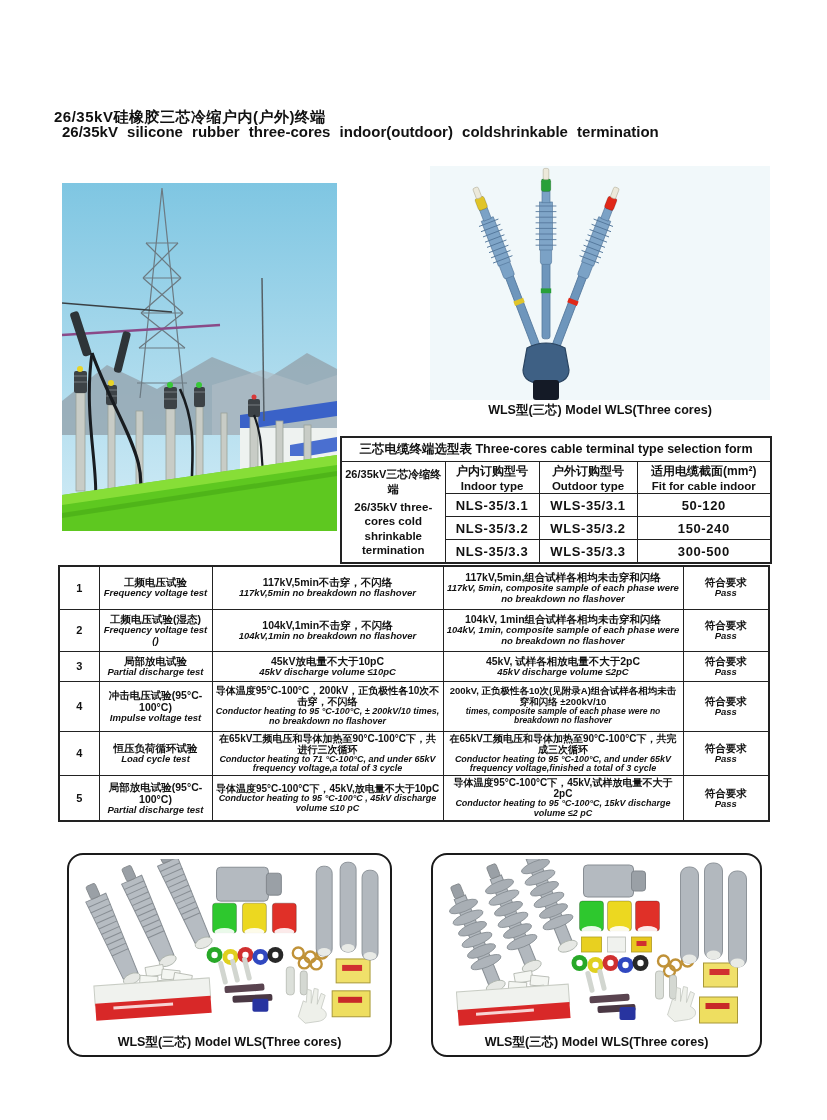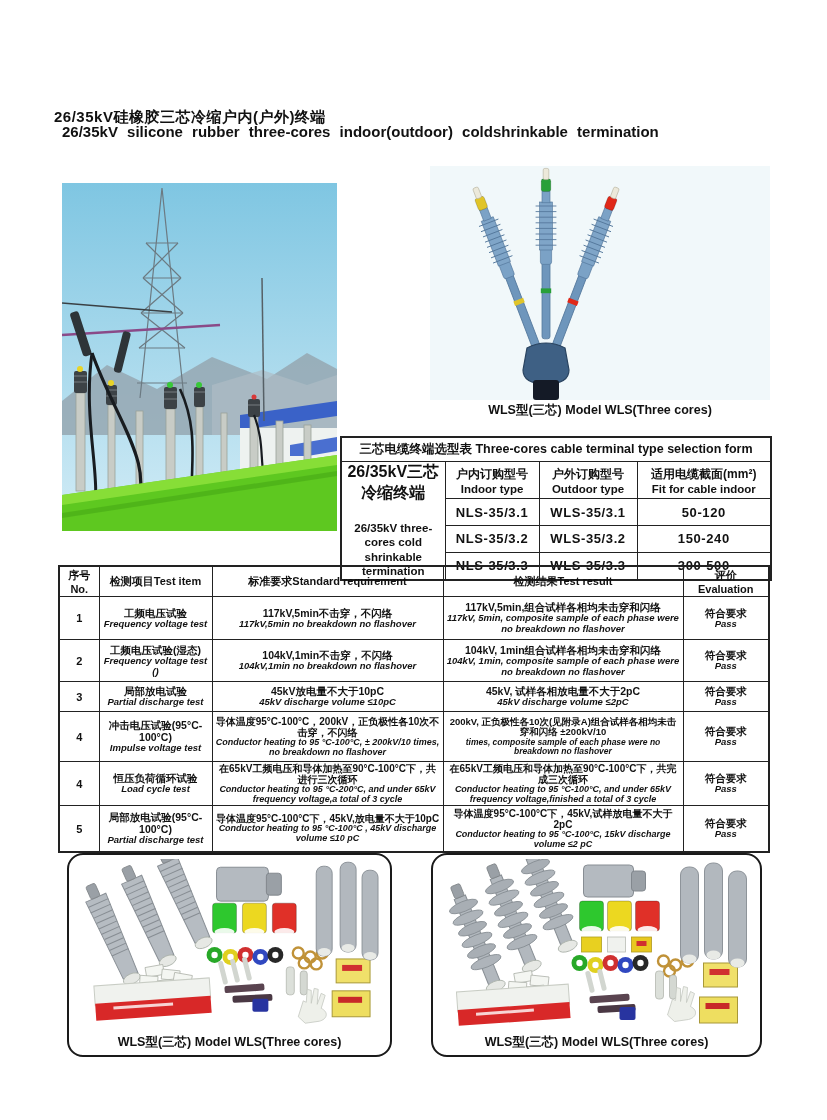--- a/index.html
+++ b/index.html
@@ -18,21 +18,21 @@
   
   table{border-collapse:collapse;table-layout:fixed;}
   .sel-table{position:absolute;left:340px;top:436px;width:430px;border:2px solid #222;}
   .sel-table td,.sel-table th{border:1px solid #222;text-align:center;vertical-align:middle;
       padding:0 2px;overflow:hidden;}
   .sel-title{height:23px;font-size:12.5px;font-weight:bold;margin-left:17px;}
   .sel-head{height:32px;}
   .sel-head .zh{display:block;font-size:12px;font-weight:bold;}
   .sel-head .en{display:block;font-size:11.5px;font-weight:bold;}
   .sel-left{font-weight:bold;}
-  .sel-left .zh{display:block;font-size:16px;margin-bottom:17px;}
+  .sel-left .zh{display:block;font-size:11px;margin-bottom:3px;}
   .sel-left .en{display:block;font-size:11.5px;line-height:1.25;}
   .sel-row td{height:22px;font-size:13px;font-weight:bold;letter-spacing:.6px;}
   
   .test-table{position:absolute;left:58px;top:565px;width:710px;border:2px solid #222;}
   .test-table td,.test-table th{border:1px solid #222;text-align:center;vertical-align:middle;
       padding:1px 2px;overflow:hidden;}
   .test-table th{height:22px;font-size:11px;font-weight:bold;}
   .test-table td{font-weight:bold;}
   .cell .zh{display:block;font-size:10.5px;line-height:1.15;}
   .cell .en{display:block;font-size:9.5px;line-height:1.12;font-style:italic;}
@@ -212,27 +212,20 @@
 
 <table class="test-table">
   <colgroup>
       <col style="width:40px">
       <col style="width:113px">
       <col style="width:231px">
       <col style="width:240px">
       <col style="width:86px">
     </colgroup>
   <tbody>
-      <tr>
-    <th>序号No.</th>
-        <th>检测项目Test item</th>
-    <th>标准要求Standard requirement</th>
-        <th>检测结果Test result</th>
-    <th>评价 Evaluation</th>
-  </tr>
   <tr class="r1">
     <td class="cell cell-no">1</td>
     <td class="cell">
           <span class="zh">工频电压试验</span>
           <span class="en">Frequency voltage test</span>
         </td>
     <td class="cell">
           <span class="zh">117kV,5min不击穿，不闪络</span>
           <span class="en">117kV,5min no breakdown no flashover</span>
         </td>
@@ -303,21 +296,21 @@
         </td>
   </tr>
   <tr class="r5">
     <td class="cell cell-no">4</td>
     <td class="cell">
           <span class="zh">恒压负荷循环试验</span>
           <span class="en">Load cycle test</span>
         </td>
     <td class="cell tight">
           <span class="zh">在65kV工频电压和导体加热至90°C-100°C下，共进行三次循环</span>
-          <span class="en">Conductor heating to 95 °C-200°C, and under 65kV frequency voltage,a total of 3 cycle</span>
+          <span class="en">Conductor heating to 71 °C-100°C, and under 65kV frequency voltage,a total of 3 cycle</span>
         </td>
     <td class="cell tight">
           <span class="zh">在65kV工频电压和导体加热至90°C-100°C下，共完成三次循环</span>
           <span class="en">Conductor heating to 95 °C-100°C, and under 65kV frequency voltage,finished a total of 3 cycle</span>
         </td>
     <td class="cell">
           <span class="zh">符合要求</span>
           <span class="en">Pass</span>
         </td>
   </tr>

